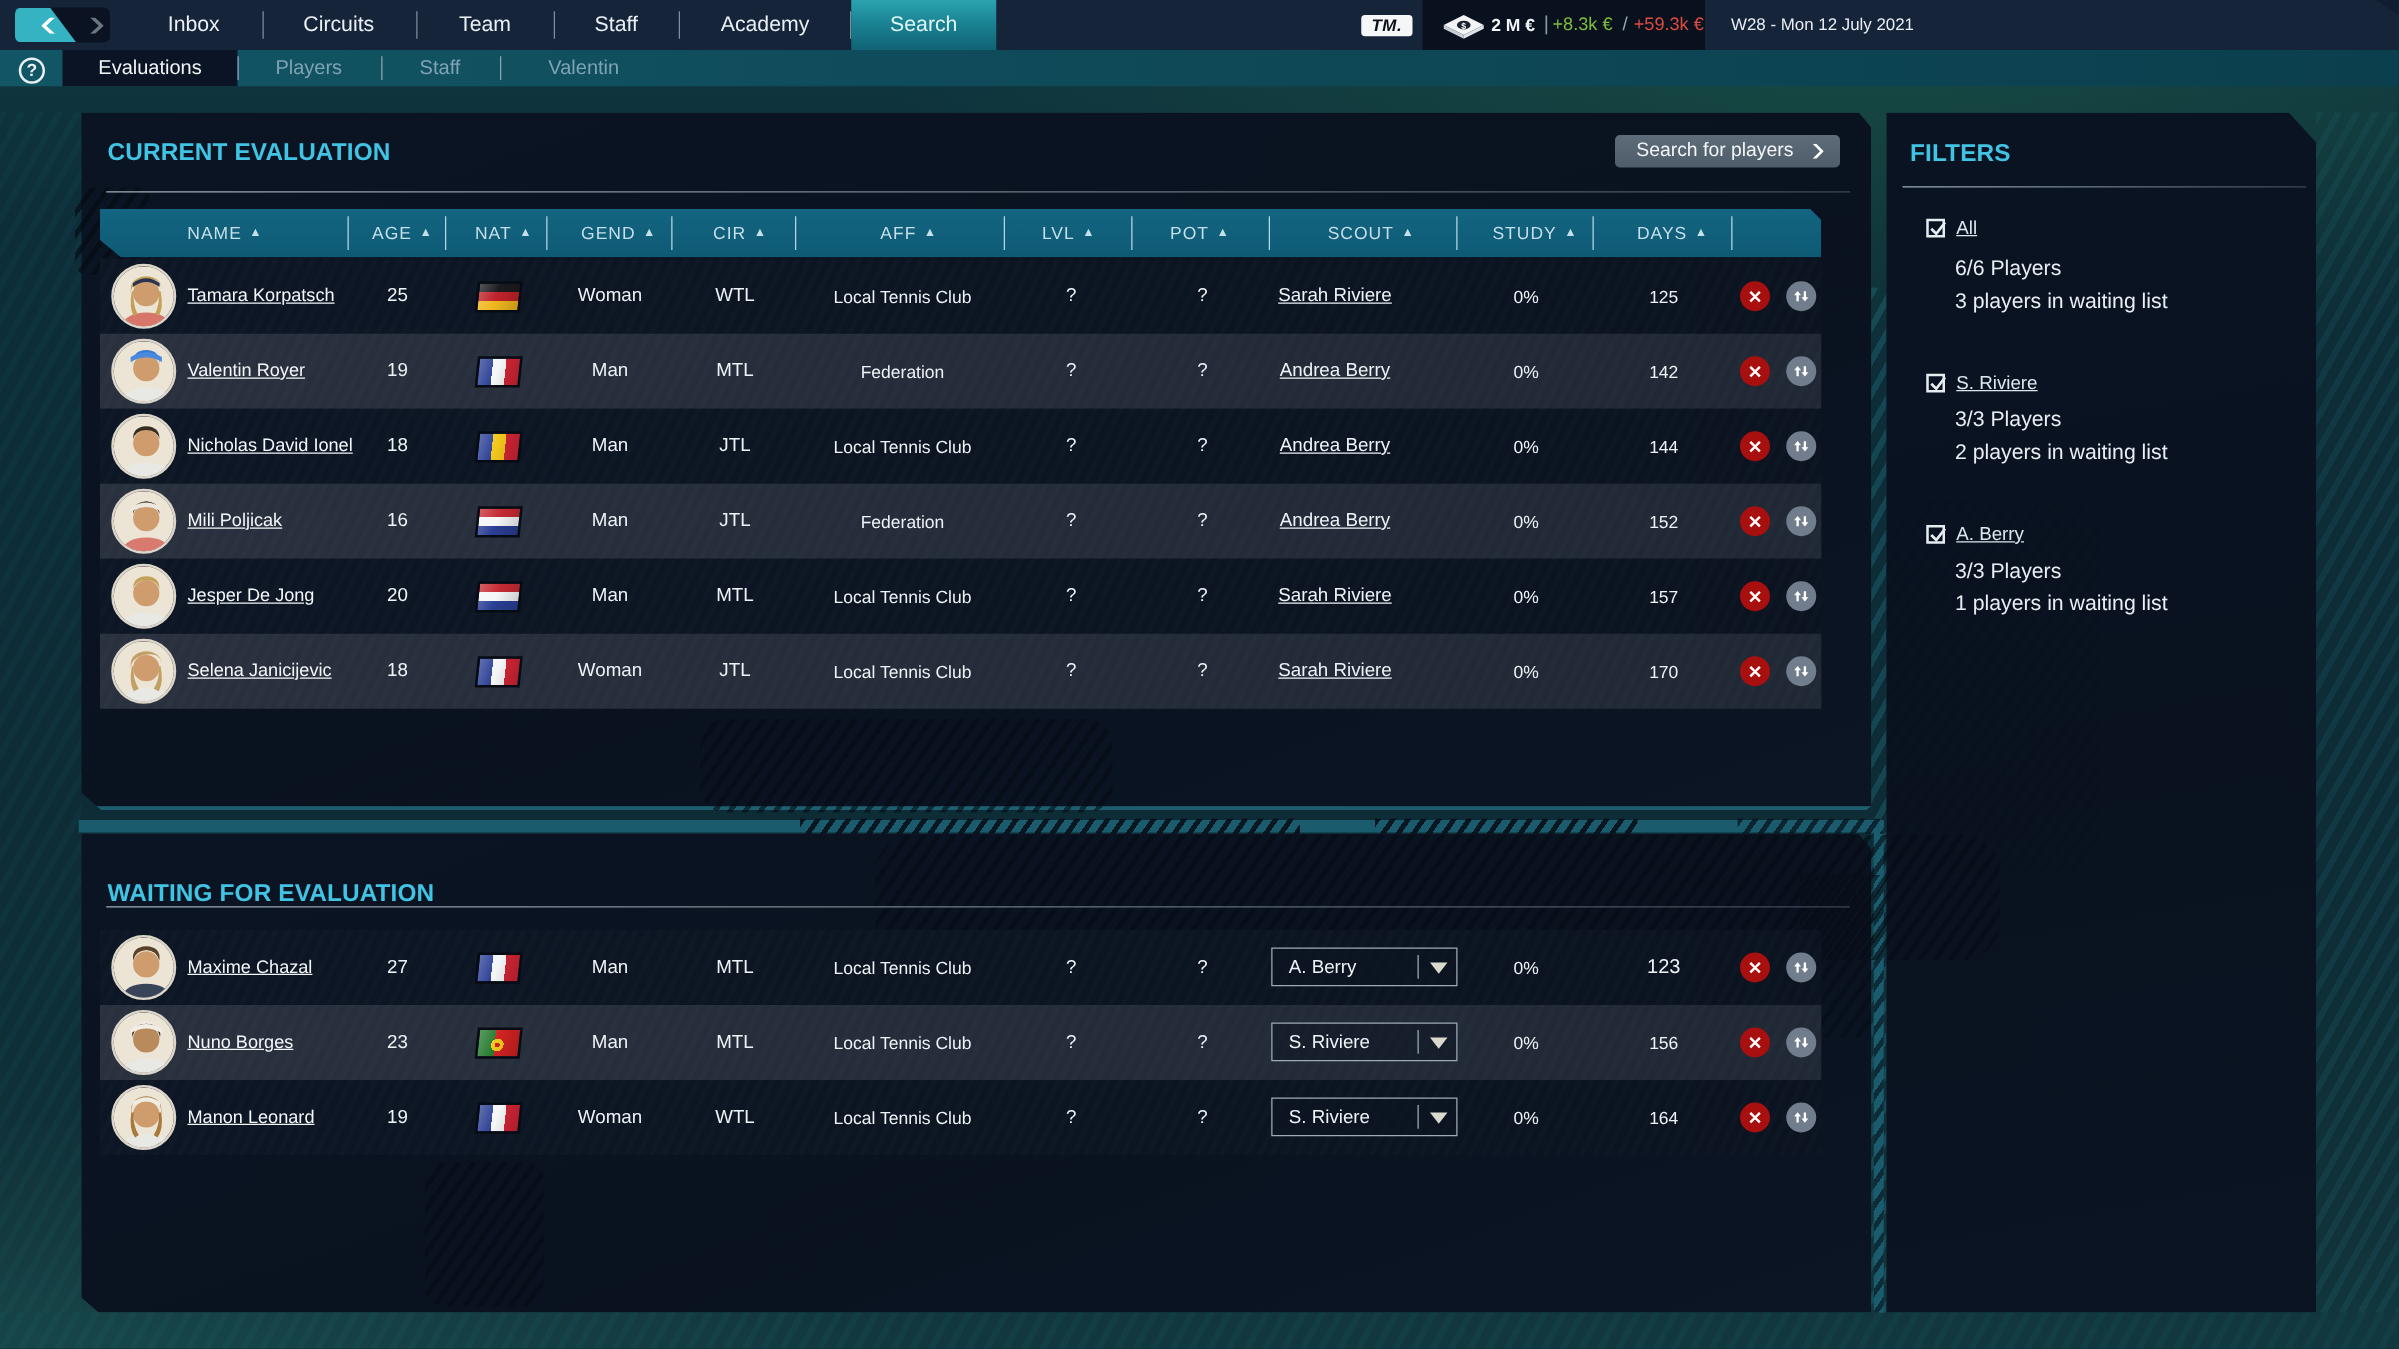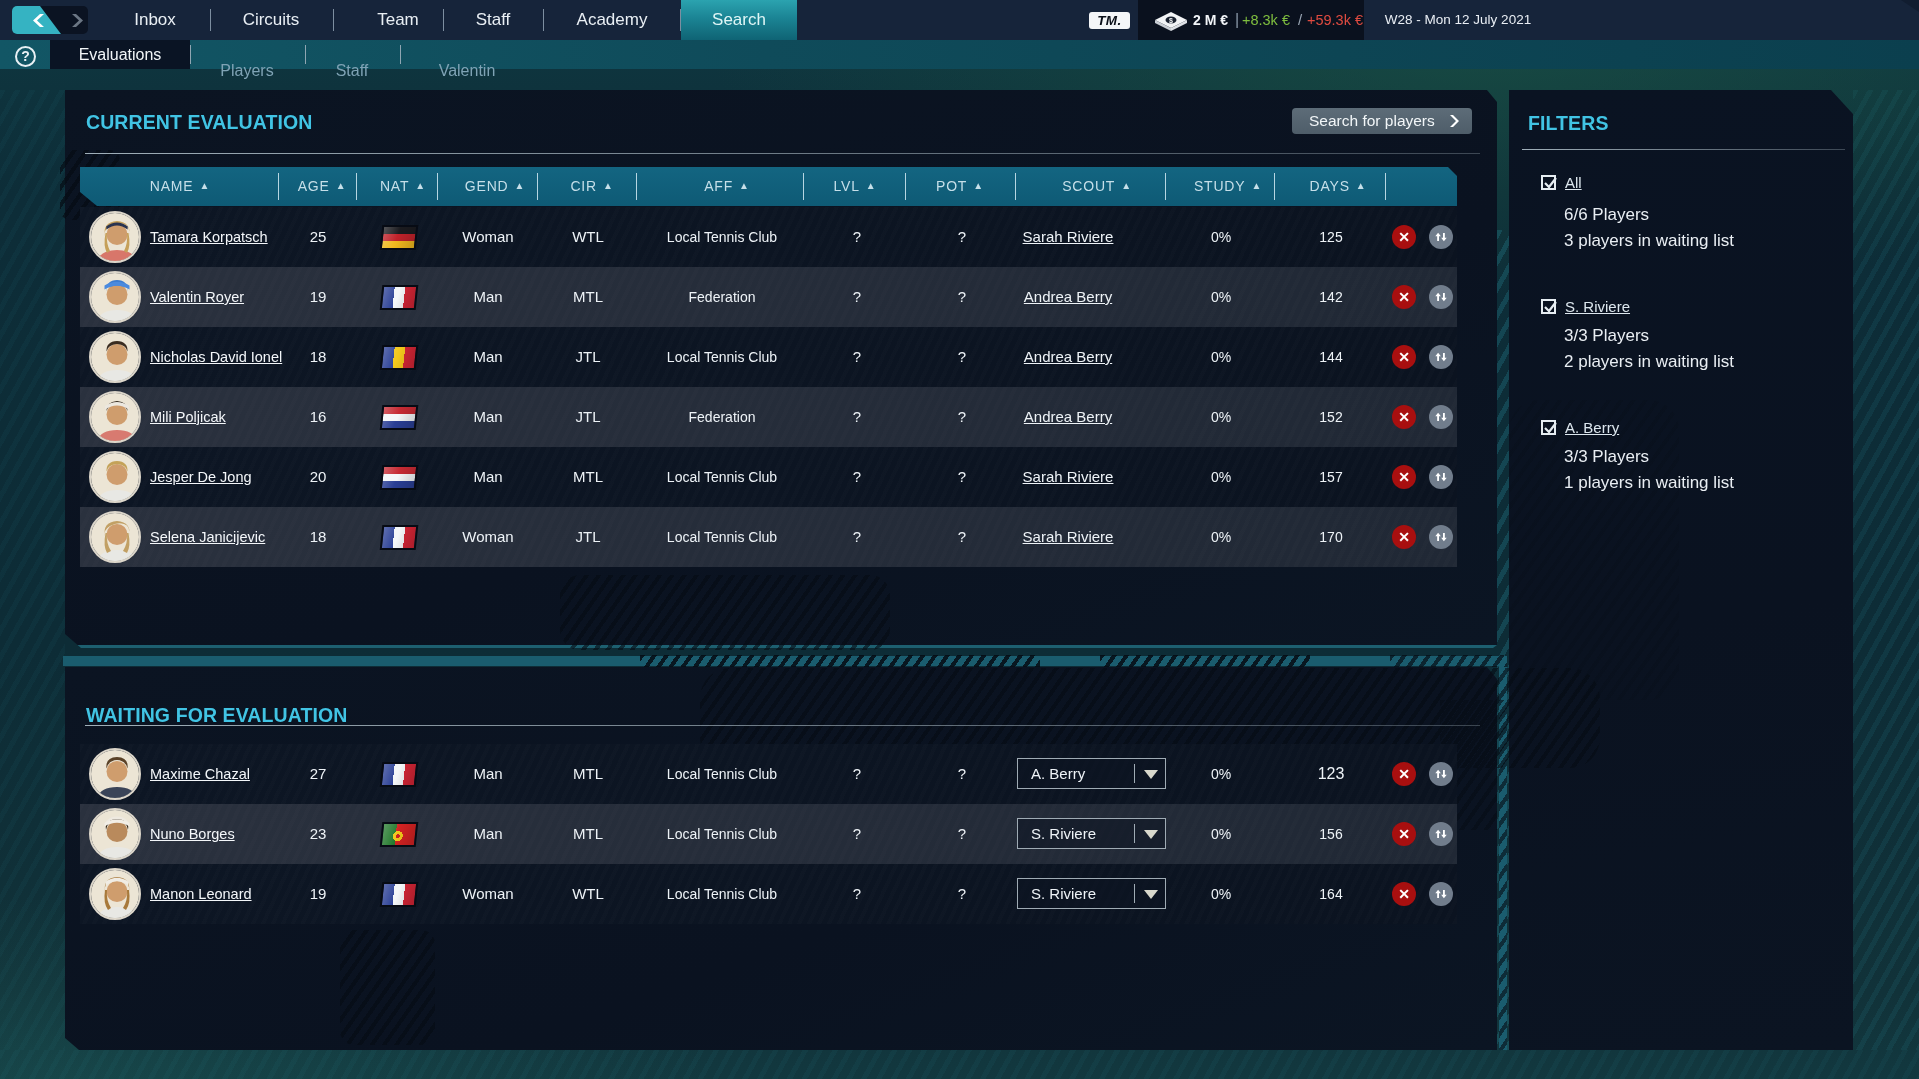--- a/index.html
+++ b/index.html
@@ -41,21 +41,21 @@
   #continuebtn{position:absolute;left:1700px;top:0;width:219px;height:40px;
     background:linear-gradient(180deg,#27a0ac 0%,#198694 50%,#0f6c7c 100%);
     clip-path:polygon(14px 0,219px 0,219px 40px,51px 40px);}
   #continuebtn .lbl{position:absolute;right:38px;top:0;line-height:40px;color:#eafafa;font-size:15.5px;font-weight:bold;}
 
   
   #subbar{position:absolute;left:0;top:40px;width:1919px;height:29px;
     background:linear-gradient(90deg,#125665 0%,#0f4b5a 40%,#0b3f4e 100%);}
   #evaltab{position:absolute;left:50px;top:40px;width:140px;height:29px;background:#0a1424;
     color:#f2f6f8;font-size:16px;text-align:center;line-height:29px;}
-  .subtab{position:absolute;top:40px;height:29px;line-height:29px;color:#7fa3b5;font-size:16px;text-align:center;margin-top:16px;}
+  .subtab{position:absolute;top:40px;height:29px;line-height:29px;color:#7fa3b5;font-size:16px;text-align:center;}
   .subsep{position:absolute;top:45px;width:1px;height:19px;background:#8fa6b2;}
   #qmark{position:absolute;left:15px;top:46px;width:21px;height:21px;border:2px solid #e8f0f4;border-radius:50%;
     color:#e8f0f4;font-size:14px;font-weight:bold;text-align:center;line-height:17px;}
 
   
   #panel1{position:absolute;left:65px;top:90px;width:1432px;height:558px;
     background:linear-gradient(160deg,#0b1422 0%,#0a1220 60%,#0b1523 100%);
     clip-path:polygon(0 0,1422px 0,1432px 12px,1432px 555px,1428px 558px,16px 558px,0 544px);
     border-bottom:3px solid #1d5f70;}
   #panel2{position:absolute;left:65px;top:667px;width:1432px;height:383px;
@@ -146,21 +146,21 @@
         <div class="teal"></div>
       <svg style="position:absolute;left:21px;top:8px;" width="11" height="13" viewBox="0 0 11 13">
           <path d="M11 0 L7 0 L0 6.5 L7 13 L11 13 L4 6.5 Z" fill="#fff"></path>
         </svg>
       <svg style="position:absolute;left:60px;top:8px;" width="11" height="13" viewBox="0 0 11 13">
           <path d="M0 0 L4 0 L11 6.5 L4 13 L0 13 L7 6.5 Z" fill="#6b7684"></path>
         </svg>
     </div>
     <div class="navtab" style="left:105px;width:100px;">Inbox</div>
     <div class="navtab" style="left:221px;width:100px;">Circuits</div>
-    <div class="navtab" style="left:348px;width:100px;">Team</div>
+    <div class="navtab" style="left:338px;width:100px;">Team</div>
     <div class="navtab" style="left:443px;width:100px;">Staff</div>
     <div class="navtab" style="left:562px;width:100px;">Academy</div>
     <div class="navsep" style="left:210px;"></div>
     <div class="navsep" style="left:333px;"></div>
     <div class="navsep" style="left:443px;"></div>
     <div class="navsep" style="left:543px;"></div>
     <div class="navsep" style="left:680px;"></div>
     <div id="searchtab">Search</div>
     <div id="tmlogo">TM.</div>
     <div id="moneyblock">

